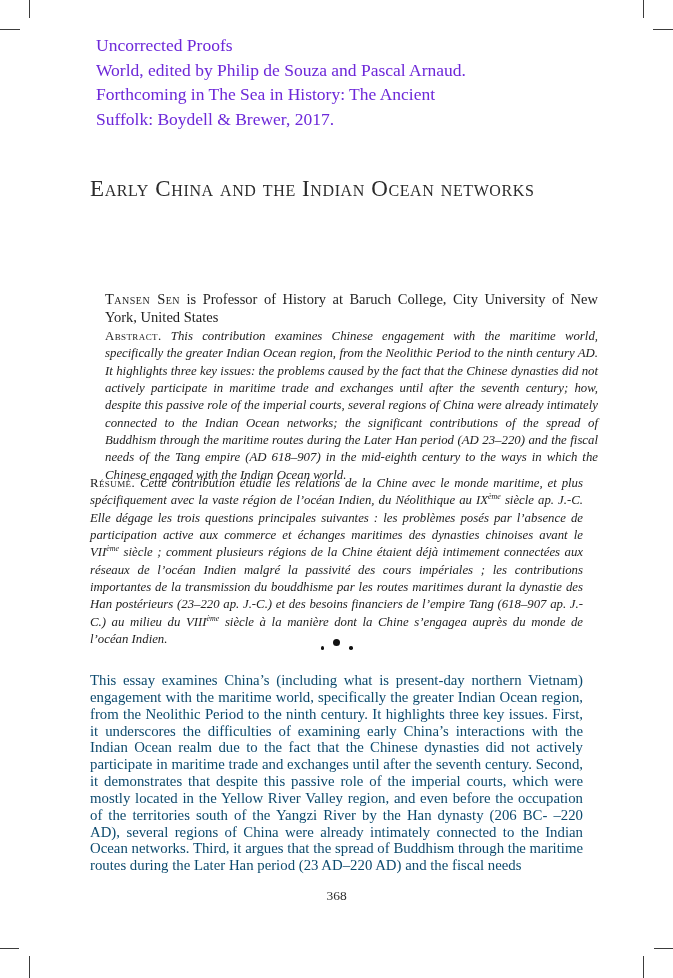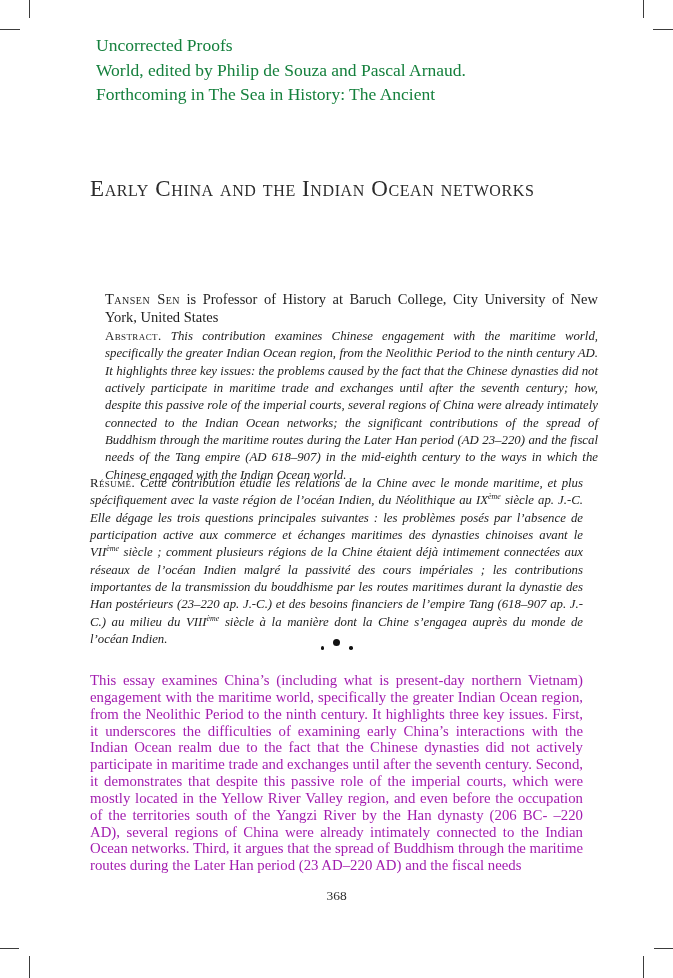--- a/index.html
+++ b/index.html
@@ -32,21 +32,21 @@
     top: 0;
     width: 493px;
     height: 978px;
   }
   .proof-header {
     position: absolute;
     top: 33px;
     left: 6px;
     font-size: 17.5px;
     line-height: 24.5px;
-    color: #15803d;
+    color: #6d28d9;
   }
   .title {
     position: absolute;
     top: 176px;
     left: 0;
     width: 100%;
     margin: 0;
     font-size: 23px;
     font-weight: normal;
     font-variant: small-caps;
@@ -118,21 +118,21 @@
   }
   .body-par {
     position: absolute;
     top: 672px;
     left: 0;
     width: 100%;
     margin: 0;
     font-size: 14.8px;
     line-height: 16.85px;
     text-align: justify;
-    color: #a21caf;
+    color: #0c4a6e;
   }
   .pagenum {
     position: absolute;
     top: 888px;
     left: 0;
     width: 100%;
     text-align: center;
     font-size: 13.5px;
     color: #2e2e2e;
   }
@@ -150,20 +150,21 @@
   <div class="crop" style="left:29px; top:956px;width:1px;  height:22px;"></div>
   <div class="crop" style="left:654px;top:948px;width:19px; height:1px;"></div>
   <div class="crop" style="left:643px;top:956px;width:1px;  height:22px;"></div>
 
   <div class="content">
 
     <div class="proof-header">
       <div>Uncorrected Proofs</div>
       <div>World, edited by Philip de Souza and Pascal Arnaud.</div>
       <div>Forthcoming in The Sea in History: The Ancient</div>
+      <div>Suffolk: Boydell &amp; Brewer, 2017.</div>
     </div>
 
     <h1 class="title">Early China and the Indian Ocean networks</h1>
 
     <p class="bio"><span class="sc">Tansen Sen</span><span> is Professor of History at Baruch College, City University of New York, United States</span></p>
 
     <p class="abstract" lang="en"><span class="label">Abstract.</span><span class="it"> This contribution examines Chinese engagement with the maritime world, specifically the greater Indian Ocean region, from the Neolithic Period to the ninth century AD. It highlights three key issues: the problems caused by the fact that the Chinese dynasties did not actively participate in maritime trade and exchanges until after the seventh century; how, despite this passive role of the imperial courts, several regions of China were already intimately connected to the Indian Ocean networks; the significant contributions of the spread of Buddhism through the maritime routes during the Later Han period (AD 23–220) and the fiscal needs of the Tang empire (AD 618–907) in the mid-eighth century to the ways in which the Chinese engaged with the Indian Ocean world.</span></p>
 
     <p class="resume" lang="fr"><span class="label">Résumé.</span><span class="it"><span> Cette contribution étudie les relations de la Chine avec le monde maritime, et plus spécifiquement avec la vaste région de l’océan Indien, du Néolithique au IX</span><sup>ème</sup><span> siècle ap. J.-C. Elle dégage les trois questions principales suivantes : les problèmes posés par l’absence de participation active aux commerce et échanges maritimes des dynasties chinoises avant le VII</span><sup>ème</sup><span> siècle ; comment plusieurs régions de la Chine étaient déjà intimement connectées aux réseaux de l’océan Indien malgré la passivité des cours impériales ; les contributions importantes de la transmission du bouddhisme par les routes maritimes durant la dynastie des Han postérieurs (23–220 ap. J.-C.) et des besoins financiers de l’empire Tang (618–907 ap. J.-C.) au milieu du VIII</span><sup>ème</sup><span> siècle à la manière dont la Chine s’engagea auprès du monde de l’océan Indien.</span></span></p>
 

